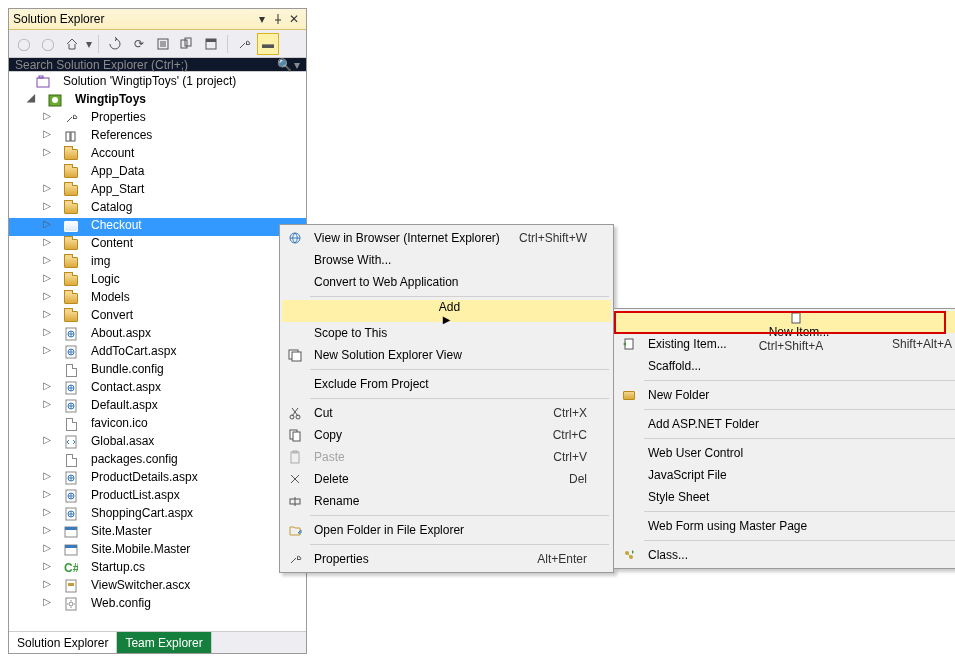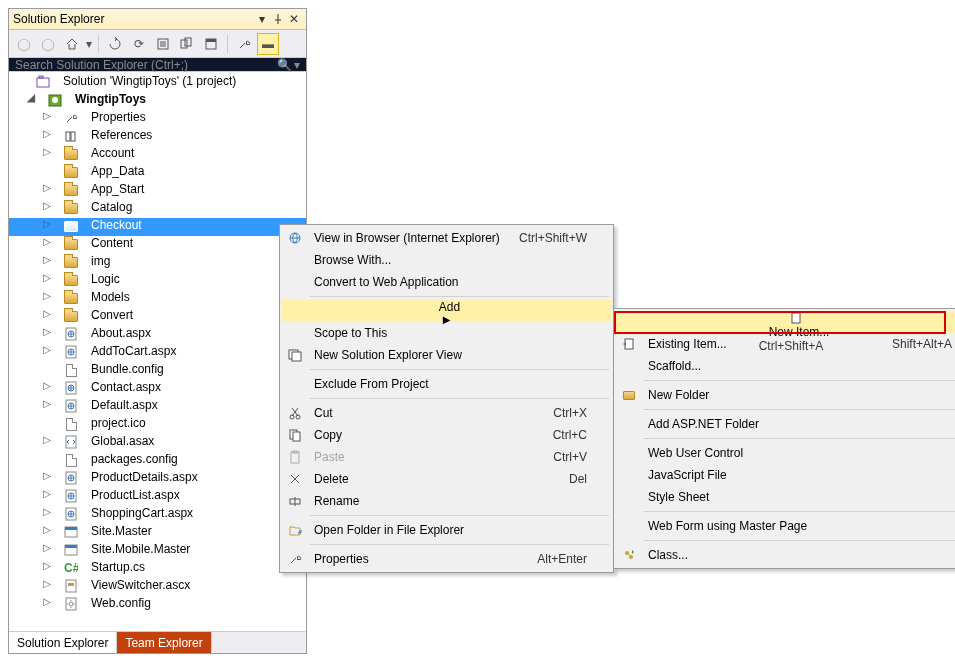--- a/index.html
+++ b/index.html
@@ -30,21 +30,21 @@
 .folder-ico { width: 14px; height: 11px; background: linear-gradient(#f4d58a,#dca93c); border: 1px solid #b98a1e; border-radius: 1px; position: relative; }
 .folder-ico.open::before { content: ""; position: absolute; left: -1px; top: -4px; width: 7px; height: 3px; background: #f4d58a; border: 1px solid #b98a1e; border-bottom: none; }
 .folder-sel { width: 14px; height: 11px; background: linear-gradient(#fff,#d6eaff); border: 1px solid #fff; border-radius: 1px; }
 
 .file-ico { width: 11px; height: 13px; background: #fff; border: 1px solid #8a8a8a; position: relative; }
 .file-ico::after { content: ""; position: absolute; right: -1px; top: -1px; width: 4px; height: 4px; background: #fff; border-left: 1px solid #8a8a8a; border-bottom: 1px solid #8a8a8a; }
 
 .bottom-tabs { height: 22px; display: flex; background: #eeeef2; border-top: 1px solid #ccc; }
 .bottom-tabs .tab { padding: 0 8px; display: flex; align-items: center; border-right: 1px solid #ccc; }
 .bottom-tabs .tab.act { background: #fff; }
-.bottom-tabs .tab.inact { background: #c2410c; color: #fff; }
+.bottom-tabs .tab.inact { background: #15803d; color: #fff; }
 
 .ctxmenu { position: absolute; background: #f0f0f0; border: 1px solid #9a9a9a; box-shadow: 3px 3px 3px rgba(0,0,0,0.2); padding: 2px; }
 .ctxmenu .row { height: 22px; display: flex; align-items: center; position: relative; }
 .ctxmenu .row .iconcol { width: 26px; display: inline-flex; align-items: center; justify-content: center; color: #555; }
 .ctxmenu .row .lbl { flex: 1; padding-left: 6px; }
 .ctxmenu .row .sc { padding-right: 10px; color: #333; }
 .ctxmenu .row .arrow { width: 14px; text-align: center; font-size: 10px; }
 .ctxmenu .row.hl { background: #fff2a8; flex-direction: column; }
 .ctxmenu .row.dis { color: #a5a5a5; }
 .ctxmenu .msep { height: 1px; background: #d0d0d0; margin: 3px 2px 3px 28px; }
@@ -278,21 +278,21 @@
               <path d="M4 7h6M7 4v6" stroke="#3a7abd"></path>
             </svg>
           </span>
           <span>Default.aspx</span>
         </div>
         <div class="node" style="padding-left: 32px;">
           <span class="exp"></span>
           <span class="ico">
             <div class="file-ico"></div>
           </span>
-          <span>project.ico</span>
+          <span>favicon.ico</span>
         </div>
         <div class="node" style="padding-left: 32px;">
           <span class="exp">▷</span>
           <span class="ico">
             <svg width="14" height="14">
               <rect x="2" y="1" width="10" height="12" stroke="#888" fill="#fff"></rect>
               <path d="M5 5l-2 2 2 2M9 5l2 2-2 2" stroke="#3a7abd" fill="none"></path>
             </svg>
           </span>
           <span>Global.asax</span>

